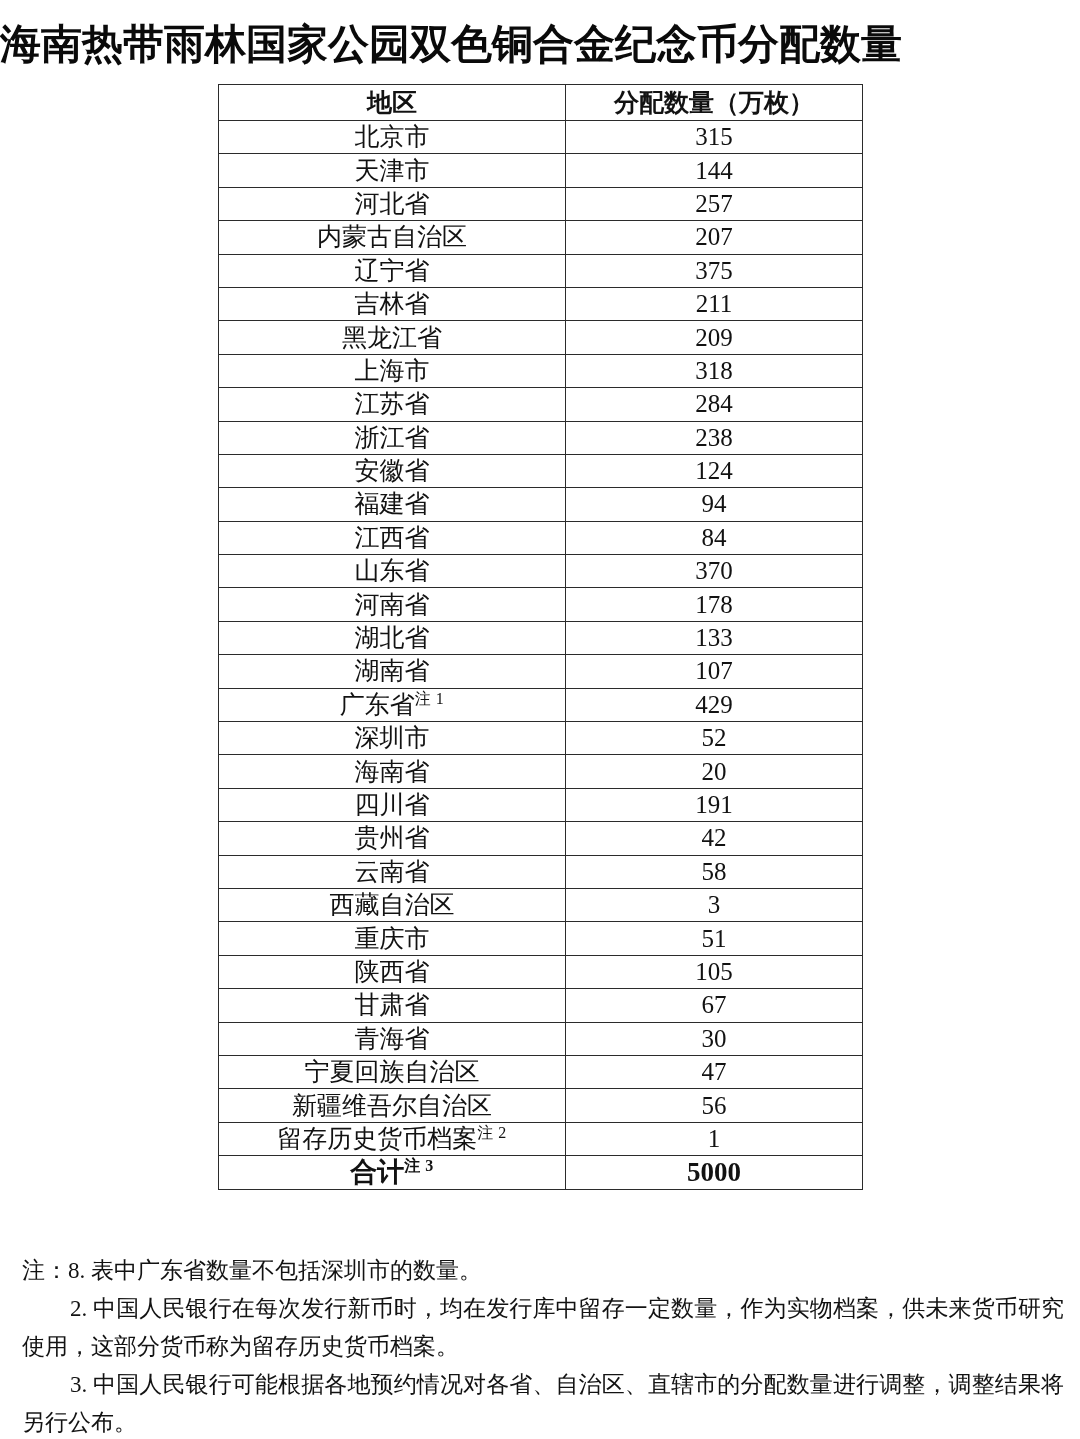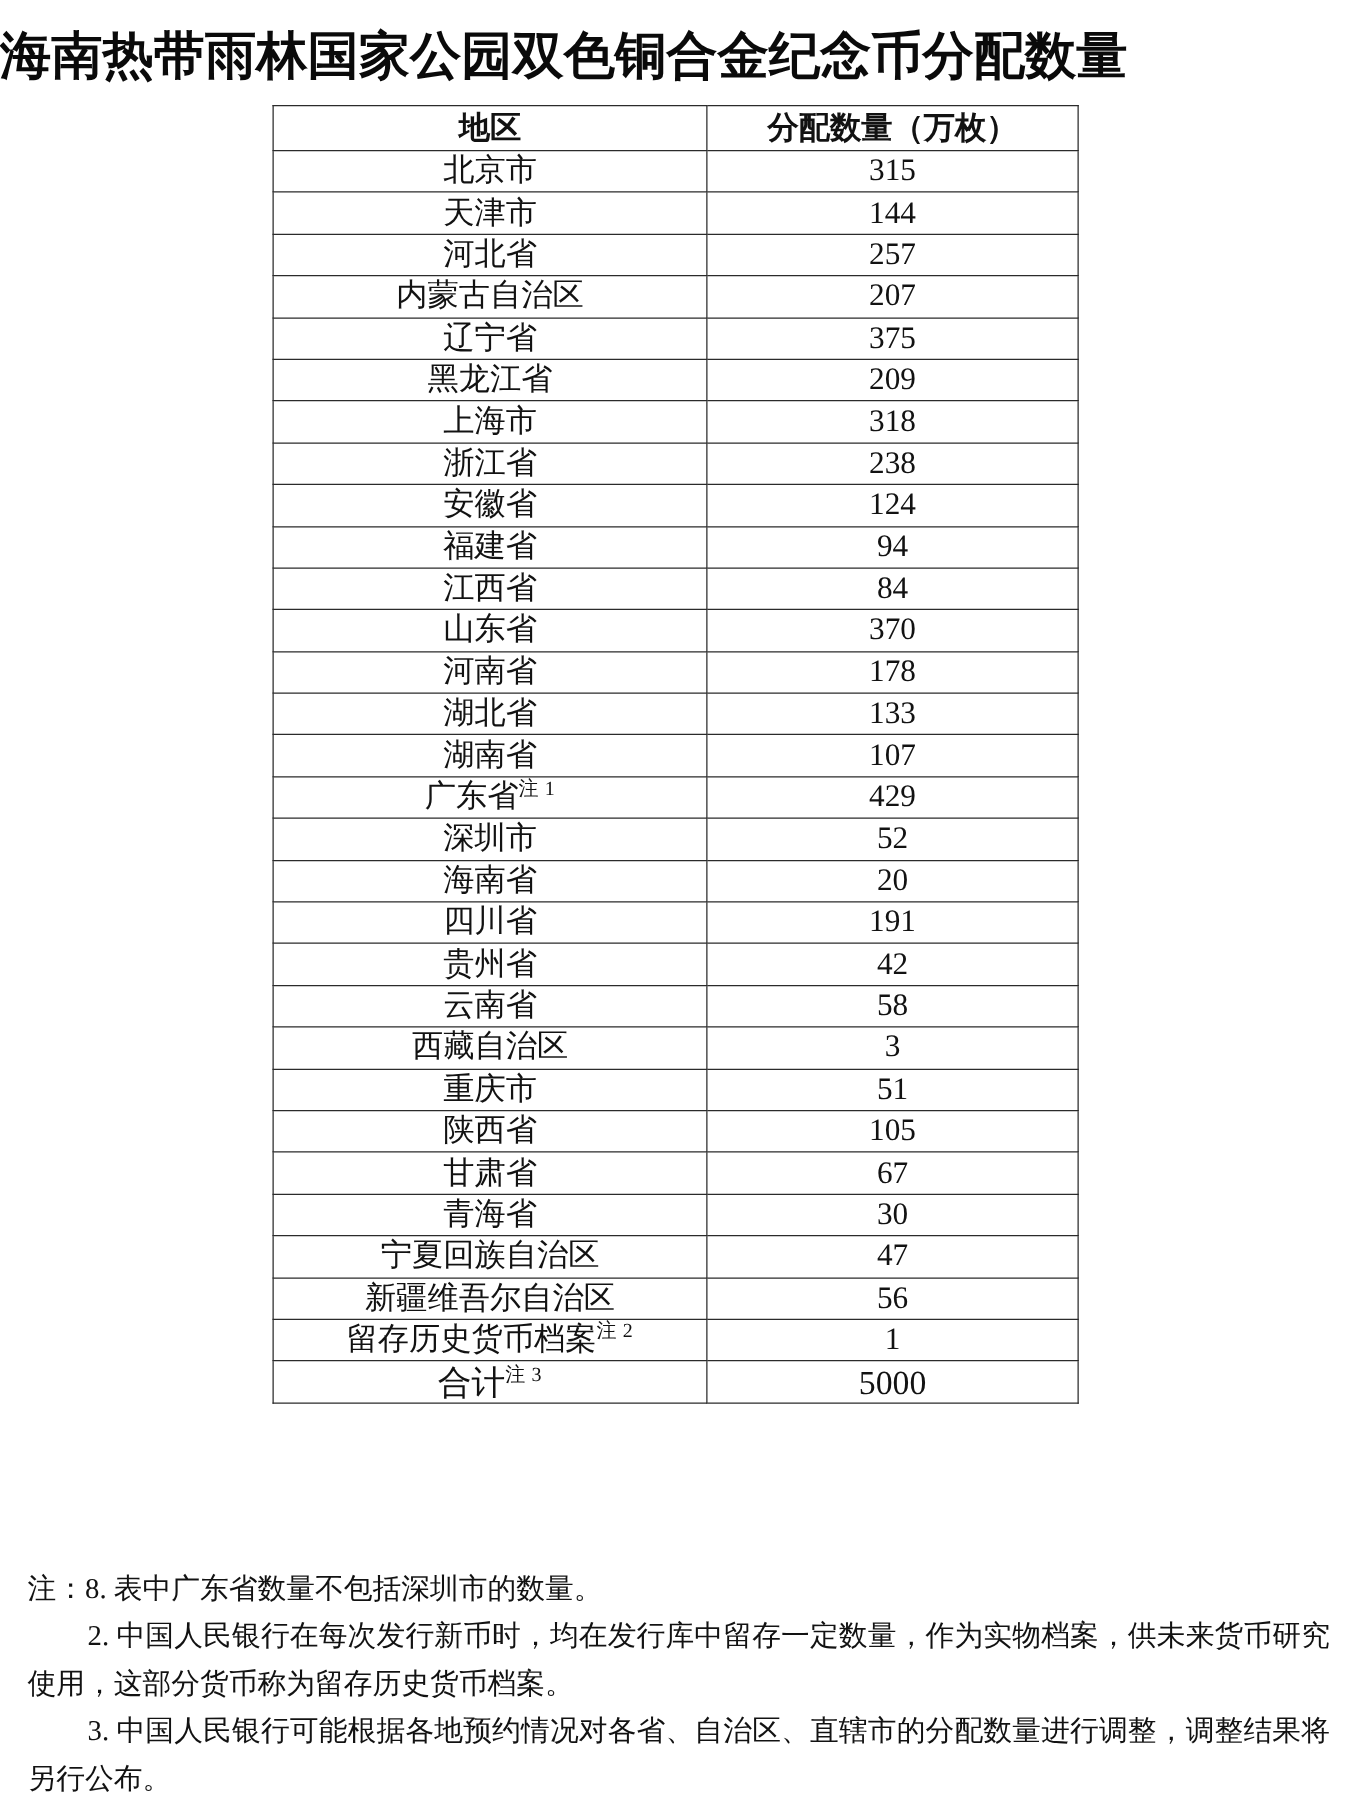--- a/index.html
+++ b/index.html
@@ -67,21 +67,21 @@
     font-family: "Liberation Serif", "DejaVu Serif", serif;
     font-weight: normal;
     white-space: nowrap;
   }
   table.alloc thead th {
     font-weight: bold;
     font-size: 25px;
     height: 35px;
   }
   table.alloc tr.total-row td {
-    font-weight: normal;
+    font-weight: bold;
     font-size: 27px;
   }
   .sup-note {
     font-size: 16px;
     vertical-align: super;
     line-height: 0;
     letter-spacing: 0.5px;
   }
 
   
@@ -136,26 +136,34 @@
           </tr>
           <tr>
             <td><span>内蒙古自治区</span></td>
             <td>207</td>
           </tr>
           <tr>
             <td><span>辽宁省</span></td>
             <td>375</td>
           </tr>
           <tr>
+            <td><span>吉林省</span></td>
+            <td>211</td>
+          </tr>
+          <tr>
             <td><span>黑龙江省</span></td>
             <td>209</td>
           </tr>
           <tr>
             <td><span>上海市</span></td>
             <td>318</td>
+          </tr>
+          <tr>
+            <td><span>江苏省</span></td>
+            <td>284</td>
           </tr>
           <tr>
             <td><span>浙江省</span></td>
             <td>238</td>
           </tr>
           <tr>
             <td><span>安徽省</span></td>
             <td>124</td>
           </tr>
           <tr>

